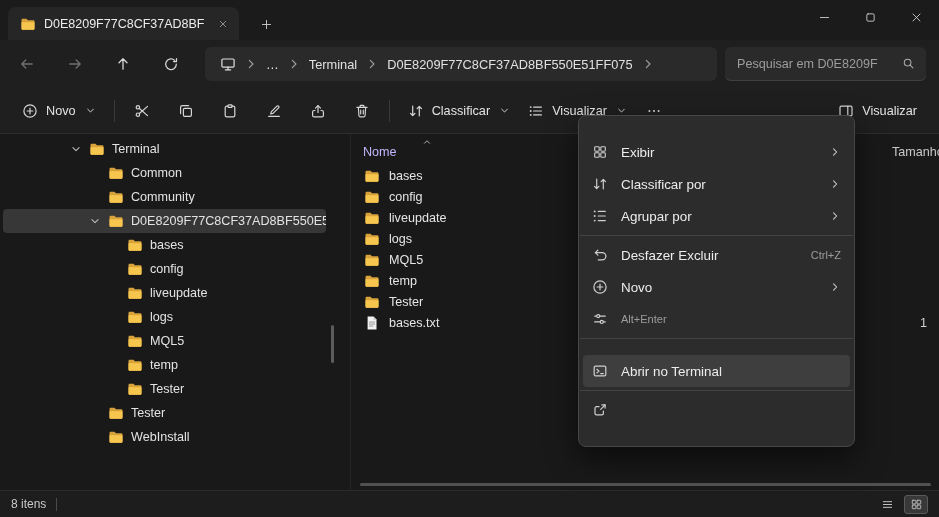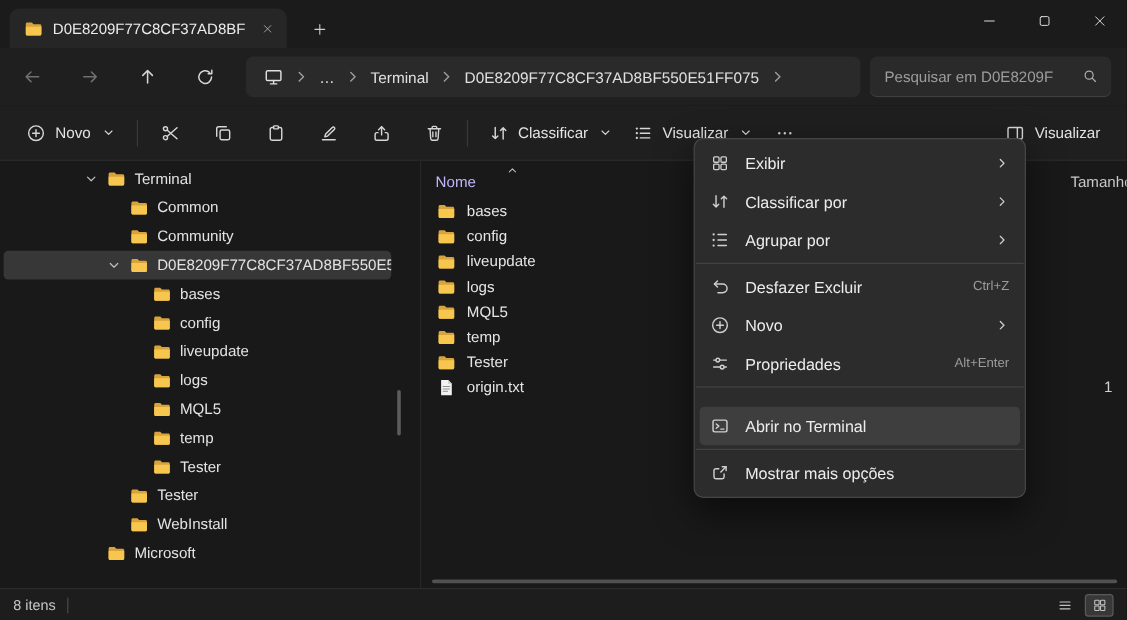--- a/index.html
+++ b/index.html
@@ -69,21 +69,21 @@
   .col-name { position:absolute; left:12px; top:11px; color:#c4b5fd; }
   .sort-caret { position:absolute; left:70px; top:2px; width:12px; height:12px; color:#bdbdbd; }
   .col-size { position:absolute; left:541px; top:11px; white-space:nowrap; color:#c9c9c9; }
   .filelist { position:absolute; left:0; top:31px; right:0; }
   .file-row { position:relative; height:21px; display:flex; align-items:center; gap:9px; padding-left:13px;
               font-size:12.6px; color:#e5e5e5; white-space:nowrap; }
   .file-size { position:absolute; left:569px; color:#d0d0d0; }
   .hscroll { position:absolute; left:9px; right:8px; bottom:4px; height:3px; border-radius:2px; background:#515151; }
 
   
-  .ctx { position:absolute; left:578px; top:115px; width:277px; padding:4px 0; background:var(--menu-bg,#2c2c2c);
+  .ctx { position:absolute; left:578px; top:115px; width:277px; padding:20px 0; background:var(--menu-bg,#2c2c2c);
          border:1px solid #464646; border-radius:8px; box-shadow:0 12px 30px rgba(0,0,0,.55); z-index:20; }
   .ctx-item { height:32px; margin:0 4px; padding:0 9px; display:flex; align-items:center; gap:13px;
               border-radius:4px; font-size:13.4px; color:#ececec; }
   .ctx-item.hl { background:var(--hover-bg,#3e3e3e);margin-top:16px; }
   .ctx-item .ic { color:#cfcfcf; }
   .ctx-label { flex:1; white-space:nowrap; }
   .ctx-short { font-size:11px; color:#9c9c9c; }
   .ctx-chev { width:12px; height:12px; color:#b3b3b3; }
   .ctx-sep { height:1px; margin:3px 1px; background:#434343; }
 
@@ -478,30 +478,20 @@
       <div class="tree-row" style="padding-left: 86px; align-items: center;">
         <span class="ic tree-chev"></span>
         <span class="ic">
           <svg viewBox="0 0 16 16">
             <path d="M1.5 4.1c0-.7.55-1.25 1.25-1.25h3.3c.34 0 .66.14.9.38l1 1.02h5.3c.7 0 1.25.56 1.25 1.25v6.9c0 .69-.56 1.25-1.25 1.25H2.75c-.7 0-1.25-.56-1.25-1.25z" fill="#d9a33c"></path>
             <path d="M1.5 6.2h13v6.2c0 .69-.56 1.25-1.25 1.25H2.75c-.7 0-1.25-.56-1.25-1.25z" fill="#f7c64f"></path>
           </svg>
         </span>
         <span class="tree-label">WebInstall</span>
       </div>
-      <div class="tree-row" style="padding-left: 67px;">
-        <span class="ic tree-chev"></span>
-        <span class="ic">
-          <svg viewBox="0 0 16 16">
-            <path d="M1.5 4.1c0-.7.55-1.25 1.25-1.25h3.3c.34 0 .66.14.9.38l1 1.02h5.3c.7 0 1.25.56 1.25 1.25v6.9c0 .69-.56 1.25-1.25 1.25H2.75c-.7 0-1.25-.56-1.25-1.25z" fill="#d9a33c"></path>
-            <path d="M1.5 6.2h13v6.2c0 .69-.56 1.25-1.25 1.25H2.75c-.7 0-1.25-.56-1.25-1.25z" fill="#f7c64f"></path>
-          </svg>
-        </span>
-        <span class="tree-label">Microsoft</span>
-      </div>
     </aside>
   <span class="tree-thumb"></span>
   <span class="pane-divider"></span>
 
   <section class="files">
     <div class="files-header">
       <button class="col-name">Nome</button>
       <span class="ic sort-caret">
           <svg viewBox="0 0 16 16" fill="none" stroke="currentColor" stroke-width="1.2" stroke-linecap="round" stroke-linejoin="round">
             <path d="M4.6 9.7 8 6.3l3.4 3.4"></path>
@@ -574,21 +564,21 @@
           <span class="file-name">Tester</span>
         </div>
         <div class="file-row">
           <span class="ic">
             <svg viewBox="0 0 16 16">
               <path d="M3.6 1.6h5.9l3 3v9.8H3.6z" fill="#f2f2f2"></path>
               <path d="M9.5 1.6v3.1h3z" fill="#c9c9c9"></path>
               <path d="M5.3 7.1h5.4M5.3 9.1h5.4M5.3 11.1h3.6" stroke="#8f8f8f" stroke-width=".9" stroke-linecap="round"></path>
             </svg>
           </span>
-          <span class="file-name">origin.txt</span>
+          <span class="file-name">bases.txt</span>
           <span class="file-size">1</span>
         </div>
       </div>
     <span class="hscroll"></span>
   </section>
 
   <div class="ctx" id="ctxmenu">
       <div class="ctx-item">
         <span class="ic">
           <svg viewBox="0 0 16 16" fill="none" stroke="currentColor" stroke-width="1.1" stroke-linecap="round" stroke-linejoin="round">
@@ -659,21 +649,20 @@
         </span>
       </div>
       <div class="ctx-item">
         <span class="ic">
           <svg viewBox="0 0 16 16" fill="none" stroke="currentColor" stroke-width="1.2" stroke-linecap="round" stroke-linejoin="round">
             <path d="M2.7 5.1h10.6M2.7 10.9h10.6"></path>
             <circle cx="6.2" cy="5.1" r="1.55" fill="#2c2c2c"></circle>
             <circle cx="9.8" cy="10.9" r="1.55" fill="#2c2c2c"></circle>
           </svg>
         </span>
-        <span class="ctx-label">Propriedades</span>
         <span class="ctx-short">Alt+Enter</span>
       </div>
       <div class="ctx-sep"></div>
       <div class="ctx-item hl">
         <span class="ic">
           <svg viewBox="0 0 16 16" fill="none" stroke="currentColor" stroke-width="1.2" stroke-linecap="round" stroke-linejoin="round">
             <rect x="2.2" y="3.1" width="11.6" height="9.8" rx="1.5"></rect>
             <path d="M4.9 6.3 7 8.1 4.9 9.9"></path>
             <path d="M8.7 10.6h2.6"></path>
           </svg>
@@ -682,21 +671,20 @@
       </div>
       <div class="ctx-sep"></div>
       <div class="ctx-item">
         <span class="ic">
           <svg viewBox="0 0 16 16" fill="none" stroke="currentColor" stroke-width="1.2" stroke-linecap="round" stroke-linejoin="round">
             <path d="M7 4.7H4.5c-.8 0-1.5.6-1.5 1.4v5.4c0 .8.7 1.4 1.5 1.4h5.4c.8 0 1.5-.6 1.5-1.4V9"></path>
             <path d="M9.9 2.9h3.2v3.2"></path>
             <path d="M13 3 8.7 7.3"></path>
           </svg>
         </span>
-        <span class="ctx-label">Mostrar mais opções</span>
       </div>
     </div>
 
   <footer class="statusbar">
     <span>8 itens</span>
     <span class="sb-sep"></span>
     <div class="sb-views">
       <button class="sb-view">
           <span class="ic">
             <svg viewBox="0 0 16 16" fill="none" stroke="currentColor" stroke-width="1.2" stroke-linecap="round" stroke-linejoin="round">

